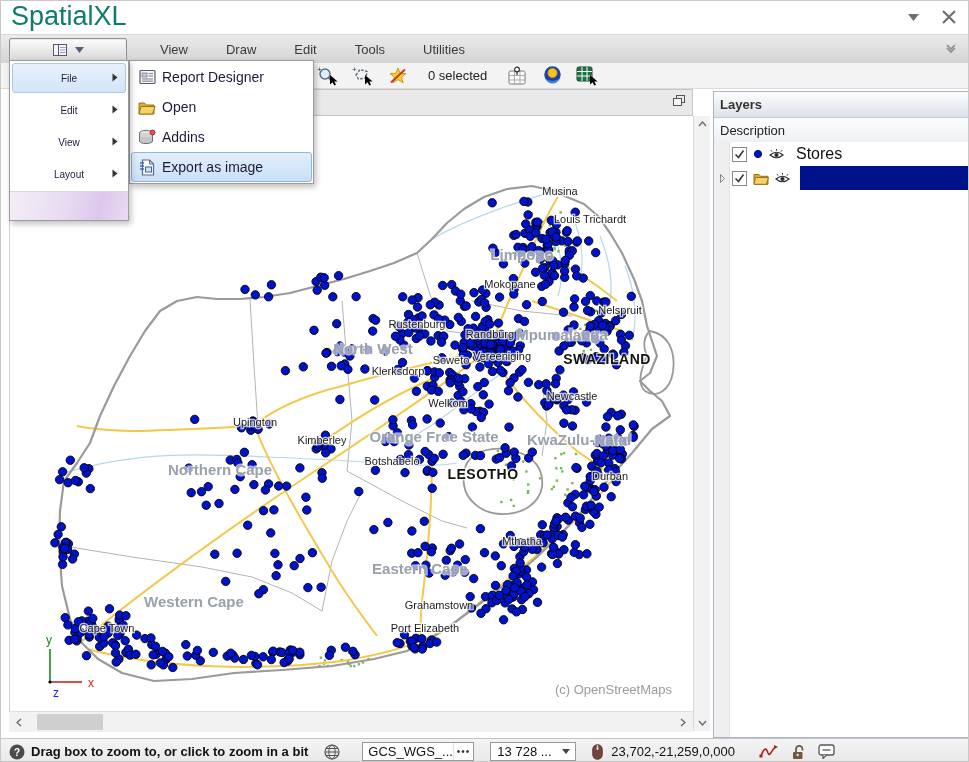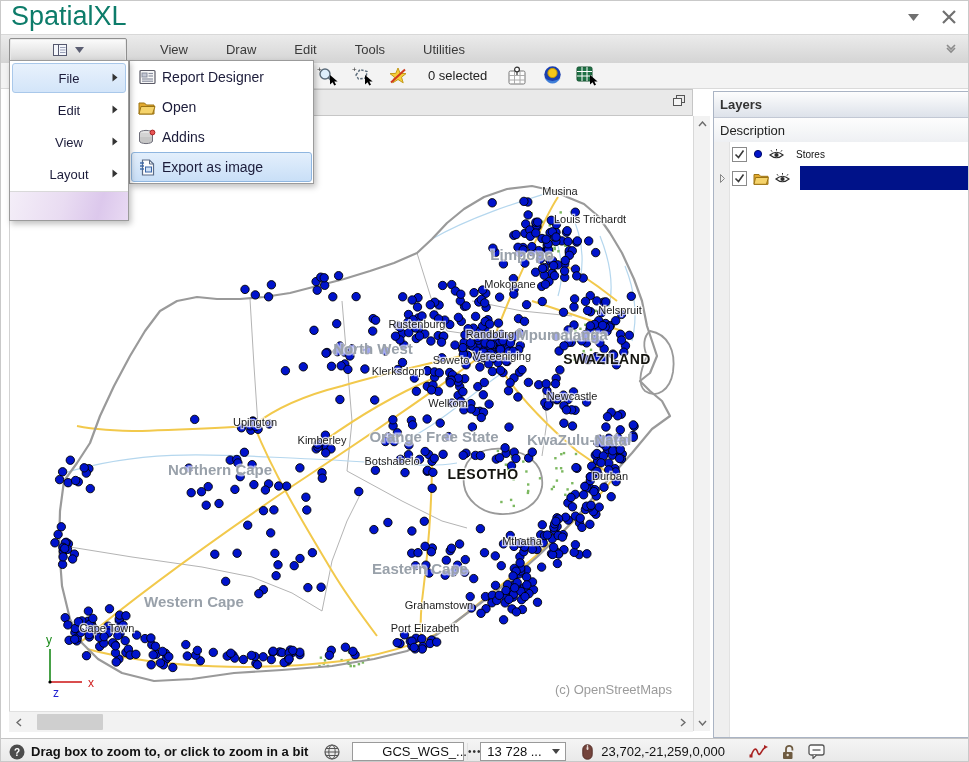--- a/index.html
+++ b/index.html
@@ -40,21 +40,21 @@
     border-left:1px solid #d2d2d2;box-sizing:border-box;}
   .vscroll{position:absolute;left:692px;top:115px;width:16px;height:615px;background:#f2f2f2;border-left:1px solid #d8d8d8;}
   .vscroll .arrow{position:absolute;left:0;width:16px;height:16px;display:flex;align-items:center;justify-content:center;}
   .hscroll{position:absolute;left:8px;top:710px;width:684px;height:20px;background:#f2f2f2;border-top:1px solid #e0e0e0;}
   .hscroll .arrow{position:absolute;top:0;width:20px;height:20px;display:flex;align-items:center;justify-content:center;}
   .h-thumb{position:absolute;left:28px;top:2px;width:66px;height:16px;background:#cfcfcf;border-radius:1px;}
   
   .app-menu{position:absolute;left:8px;top:59px;width:118px;z-index:60;background:#fff;
     border:1px solid #9b9b9b;box-shadow:2px 3px 6px rgba(0,0,0,.25);}
   .app-menu-item{position:relative;height:28px;margin:2px;display:flex;align-items:center;justify-content:center;
-    font-size:13px;color:#1c1c3a;border:1px solid transparent;border-radius:3px;}
+    font-size:10px;color:#1c1c3a;border:1px solid transparent;border-radius:3px;}
   .app-menu-item.hl{background:linear-gradient(#e8f1fc,#d3e5f9);border-color:#a9c8ea;}
   .app-menu-item .sub-arrow{position:absolute;right:7px;top:9px;}
   .app-menu-footer{height:28px;background:linear-gradient(105deg,#f4eef8 0%,#e9dcf2 45%,#dcc8ec 75%,#e9daf3 100%);
     border-top:1px solid #d9d9d9;}
   .submenu{position:absolute;left:128px;top:59px;width:181px;z-index:59;background:#fff;
     border:1px solid #9b9b9b;box-shadow:2px 3px 6px rgba(0,0,0,.25);padding:1px;}
   .submenu-item{position:relative;height:28px;display:flex;align-items:center;font-size:14px;color:#1c1c3a;
     border:1px solid transparent;border-radius:3px;}
   .submenu-item.hl{background:linear-gradient(#e3effc,#c9dff7);border-color:#8fb6e0;}
   .submenu-item .ico{width:30px;display:flex;align-items:center;justify-content:center;}
@@ -64,31 +64,31 @@
   .layers-title{height:25px;background:linear-gradient(#fdfdfd,#dde2ea);border-bottom:1px solid #c2c8d4;
     display:flex;align-items:center;padding:0 6px;}
   .layers-title .t{font-size:13px;font-weight:bold;color:#333;flex:1;}
   .layers-header{height:24px;background:linear-gradient(#fdfdfd,#eef0f3);border-bottom:1px solid #d0d0d0;
     display:flex;align-items:center;padding-left:6px;font-size:13px;color:#222;}
   .layers-body{position:absolute;top:50px;bottom:0;left:0;right:0;background:#fff;}
   .layers-gutter{position:absolute;left:0;top:0;bottom:0;width:15px;background:#efefef;border-right:1px solid #e2e2e2;}
   .layer-row{position:relative;height:24px;display:flex;align-items:center;}
   .layer-row .expander{position:absolute;left:2px;width:12px;display:flex;justify-content:center;}
   .layer-row .cells{position:absolute;left:18px;display:flex;align-items:center;gap:6px;}
-  .layer-label{font-size:10px;color:#111;padding:3px 6px;}
+  .layer-label{font-size:16px;color:#111;padding:3px 6px;}
   .layer-row.sel .hlband{position:absolute;left:86px;right:0;top:0;bottom:0;background:#001289;}
   .layer-row.sel .layer-label{color:#fff;position:relative;margin-top:44px;}
   .checkbox{width:13px;height:13px;background:#fff;border:1px solid #8a8a8a;display:flex;align-items:center;justify-content:center;}
   
   .statusbar{position:absolute;left:0;top:737px;right:0;height:25px;background:linear-gradient(#f4f4f4,#e8e8e8);
     border-top:1px solid #c4c4c4;display:flex;align-items:center;font-size:13px;color:#111;}
   .status-hint{font-weight:bold;margin-left:6px;margin-right:14px;}
   .status-box{background:#fff;border:1px solid #9a9a9a;height:19px;display:flex;align-items:center;
     font-size:13px;color:#111;box-sizing:border-box;}
-  .crs-box{width:112px;margin-left:12px;padding-left:24px;}
+  .crs-box{width:112px;margin-left:22px;}
   .crs-box .v{flex:1;padding-left:5px;}
   .crs-more{width:20px;text-align:center;color:#333;border-left:1px solid #e0e0e0;height:100%;display:flex;align-items:center;justify-content:center;letter-spacing:1px;font-size:10px;}
   .scale-box{width:86px;margin-left:16px;}
   .scale-box .v{flex:1;padding-left:6px;}
   .scale-drop{width:18px;display:flex;align-items:center;justify-content:center;height:100%;}
   .coords{margin-left:8px;margin-right:12px;}
   .sico{margin-left:12px;display:flex;align-items:center;}
   svg{display:block;}
   
   text.lbl-city{font-family:"Liberation Sans",sans-serif;font-size:11px;fill:#1c1c1c;paint-order:stroke;stroke:rgba(255,255,255,.75);stroke-width:2.5px;}

